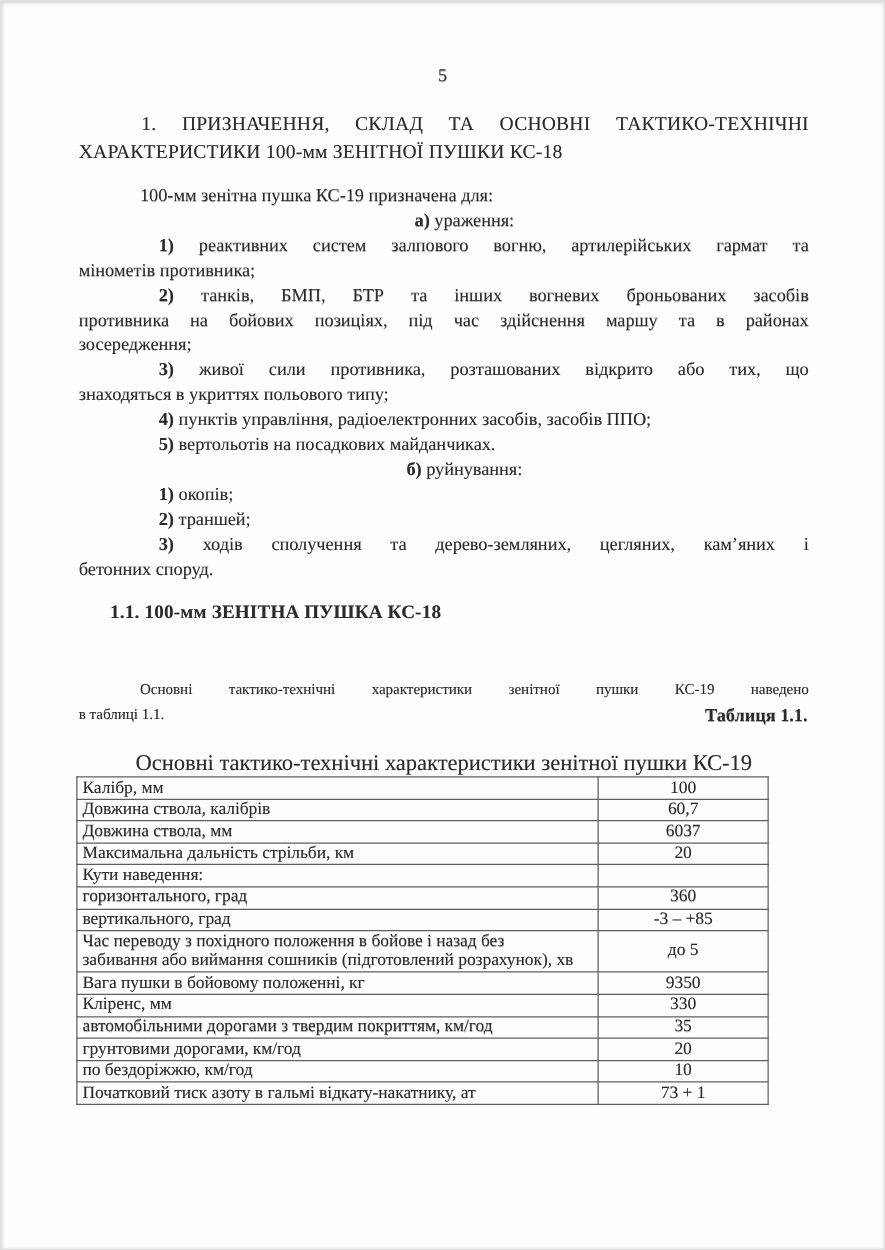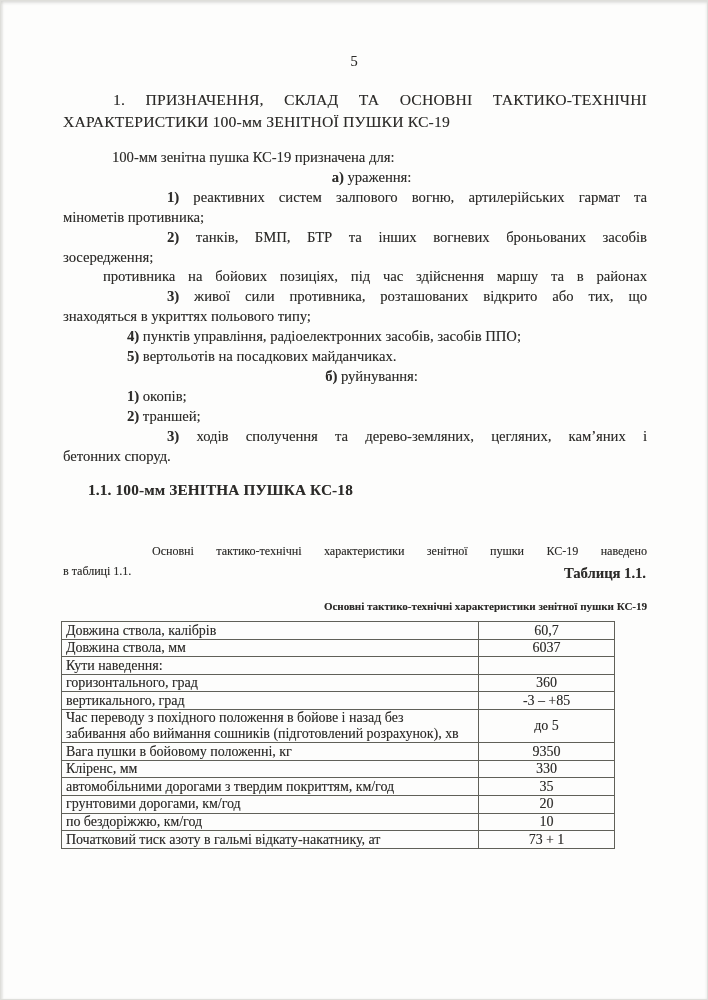--- a/index.html
+++ b/index.html
@@ -29,40 +29,40 @@
   }
   .chapter .l1{
     padding-left:50px;
     text-align:justify;text-align-last:justify;
   }
   .body-block{
     position:absolute;left:63px;top:148px;width:584px;
     font-size:14.6px;line-height:19.9px;
   }
   .bl{white-space:normal;}
-  .bl.j{text-align:justify;text-align-last:justify;margin-left:40px;}
+  .bl.j{text-align:justify;text-align-last:justify;}
   .ind-p{padding-left:49px;}
   .ind-a{padding-left:33px;text-align:center;}
   .ind-n{padding-left:64px;}
   .ind-f{padding-left:0;}
   .sec-heading{
     position:absolute;left:88px;top:481px;
     font-weight:bold;font-size:15.2px;letter-spacing:0.2px;
   }
   .intro-block{
     position:absolute;left:63px;top:542px;width:584px;
     font-size:12px;line-height:19.9px;
   }
   .tbl-caption{
     position:absolute;top:565px;right:62px;
     font-weight:bold;font-size:14.6px;
   }
   .tbl-title{
     position:absolute;left:63px;top:600px;width:584px;
-    text-align:right;font-weight:bold;font-size:11px;
+    text-align:center;font-weight:normal;font-size:18px;
   }
   table.spec{
     position:absolute;left:61px;top:621px;
     width:553px;table-layout:fixed;
     border-collapse:collapse;
   }
   table.spec td{
     border:1px solid #606058;
     font-size:13.9px;line-height:15.6px;
     padding:0.5px 4px;
@@ -75,31 +75,31 @@
 </style>
 </head>
 <body>
 
 <div class="page">
 
   <div class="pageno">5</div>
 
   <div class="chapter">
     <div class="l1">1. ПРИЗНАЧЕННЯ, СКЛАД ТА ОСНОВНІ ТАКТИКО-ТЕХНІЧНІ</div>
-    <div class="l2">ХАРАКТЕРИСТИКИ 100-мм ЗЕНІТНОЇ ПУШКИ КС-19</div>
+    <div class="l2">ХАРАКТЕРИСТИКИ 100-мм ЗЕНІТНОЇ ПУШКИ КС-18</div>
   </div>
 
   <div class="body-block" id="body-lines">
       <div class="bl ind-p">100-мм зенітна пушка КС-19 призначена для:</div>
       <div class="bl ind-a"><b>а)</b> ураження:</div>
       <div class="bl ind-n j"><b>1)</b> реактивних систем залпового вогню, артилерійських гармат та</div>
       <div class="bl ind-f">мінометів противника;</div>
       <div class="bl ind-n j"><b>2)</b> танків, БМП, БТР та інших вогневих броньованих засобів</div>
+      <div class="bl ind-f j">противника на бойових позиціях, під час здійснення маршу та в районах</div>
       <div class="bl ind-f">зосередження;</div>
-      <div class="bl ind-f j">противника на бойових позиціях, під час здійснення маршу та в районах</div>
       <div class="bl ind-n j"><b>3)</b> живої сили противника, розташованих відкрито або тих, що</div>
       <div class="bl ind-f">знаходяться в укриттях польового типу;</div>
       <div class="bl ind-n"><b>4)</b> пунктів управління, радіоелектронних засобів, засобів ППО;</div>
       <div class="bl ind-n"><b>5)</b> вертольотів на посадкових майданчиках.</div>
       <div class="bl ind-a"><b>б)</b> руйнування:</div>
       <div class="bl ind-n"><b>1)</b> окопів;</div>
       <div class="bl ind-n"><b>2)</b> траншей;</div>
       <div class="bl ind-n j"><b>3)</b> ходів сполучення та дерево-земляних, цегляних, кам’яних і</div>
       <div class="bl ind-f">бетонних споруд.</div>
     </div>
@@ -115,26 +115,34 @@
 
   <div class="tbl-title">Основні тактико-технічні характеристики зенітної пушки КС-19</div>
 
   <table class="spec">
     <colgroup>
       <col id="col-label" style="width: 417px;">
       <col id="col-value" style="width: 136px;">
     </colgroup>
     <tbody id="spec-rows">
         <tr>
+          <td class="lab">Калібр, мм</td>
+          <td class="val">100</td>
+        </tr>
+        <tr>
           <td class="lab">Довжина ствола, калібрів</td>
           <td class="val">60,7</td>
         </tr>
         <tr>
           <td class="lab">Довжина ствола, мм</td>
           <td class="val">6037</td>
+        </tr>
+        <tr>
+          <td class="lab">Максимальна дальність стрільби, км</td>
+          <td class="val">20</td>
         </tr>
         <tr>
           <td class="lab">Кути наведення:</td>
           <td class="val"></td>
         </tr>
         <tr>
           <td class="lab">горизонтального, град</td>
           <td class="val">360</td>
         </tr>
         <tr>

